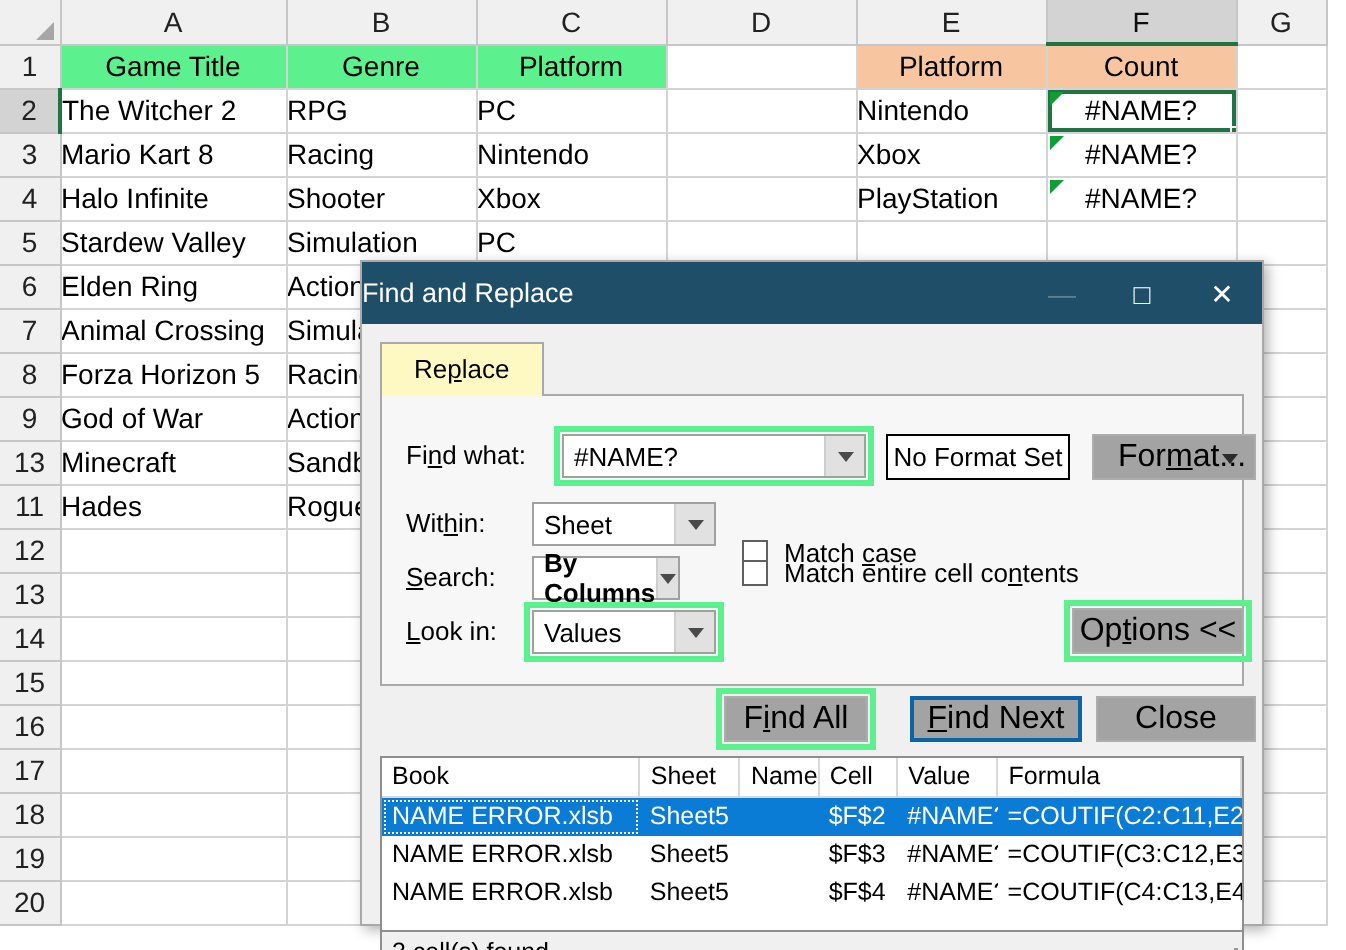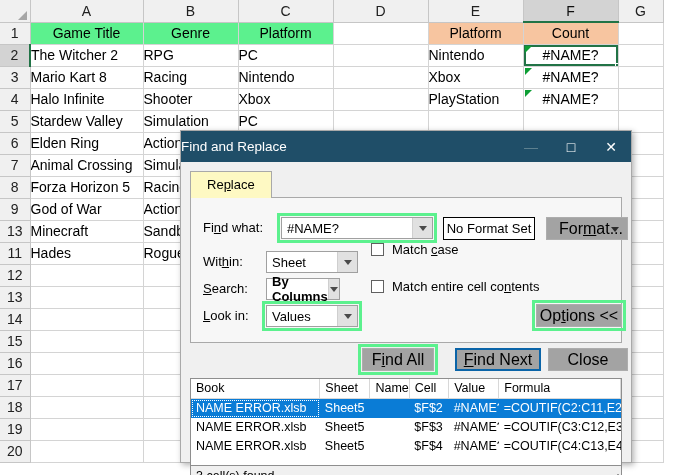--- a/index.html
+++ b/index.html
@@ -627,21 +627,21 @@
       </div>
 
       <div style="position:absolute; left:12px; top:110px;" class="lbl"><span class="u">L</span>ook in:</div>
       <div class="combo hl" style="position:absolute; left:75px; top:107px; width:92px;">
         <span class="val">Values</span>
         <span class="arrow">
             <i class="chev"></i>
           </span>
       </div>
 
-      <div style="position:absolute; left:180px; top:44px; display:flex; align-items:center; gap:8px;text-align:right;">
+      <div style="position:absolute; left:180px; top:71px; display:flex; align-items:center; gap:8px;text-align:right;">
         <span class="cbx"></span>
         <span class="lbl">Match <span class="u">c</span>ase</span>
       </div>
 
       <div style="position:absolute; left:180px; top:81px; display:flex; align-items:center; gap:8px;">
         <span class="cbx"></span>
         <span class="lbl">Match entire cell co<span class="u">n</span>tents</span>
       </div>
 
       <div class="btn hl" style="position:absolute; left:345px; top:106px; width:86px;">

